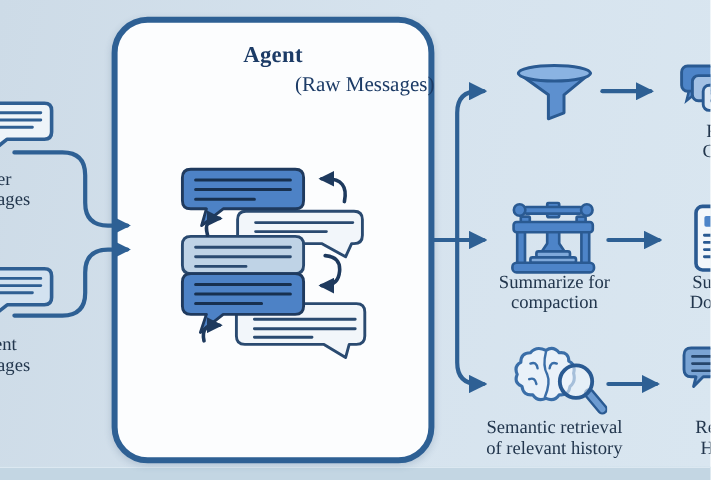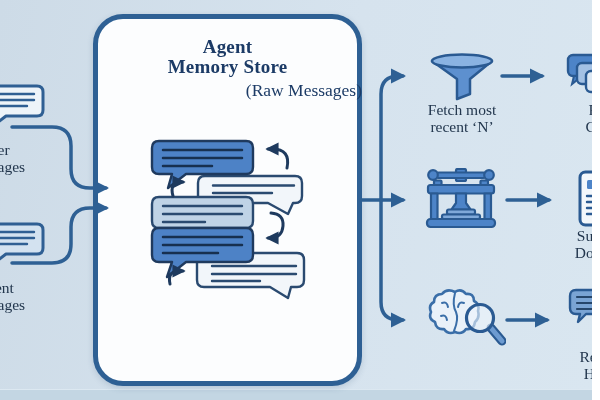--- a/index.html
+++ b/index.html
@@ -26,21 +26,20 @@
 </style>
 </head>
 <body>
 
 <div class="canvas">
 
   <div class="abs memory-box"></div>
 
   <div class="abs box-title">
     <span class="t">Agent</span>
-    <span class="t">Memory Store</span>
     <span class="s">(Raw Messages)</span>
   </div>
 
   <svg class="abs lyr2" style="left:138px;top:134px" width="190" height="175" viewBox="138 134 190 175">
     <defs>
       <marker id="ahB" markerWidth="4.4" markerHeight="4.4" viewBox="0 0 10 10" refX="8" refY="5" orient="auto-start-reverse">
         <path d="M0 0L10 5L0 10Z" fill="#1e3a5e"></path>
       </marker>
     </defs>
 
@@ -98,24 +97,20 @@
   </svg>
   <div class="abs lbl" style="left:-85px;top:279px;width:160px;">
     <span>Agent</span>
     <span>Messages</span>
   </div>
 
   <svg class="abs lyr4" style="left:429px;top:52px" width="66" height="50" viewBox="0 0 66 50">
     <path d="M3 9 H63 L41 27 V42 L28 47 V27 Z" fill="#5d90cf" stroke="#2a5a92" stroke-width="2.5" stroke-linejoin="round"></path>
     <ellipse cx="33" cy="9" rx="30" ry="6.5" fill="#8ab3e2" stroke="#2a5a92" stroke-width="2.5"></ellipse>
   </svg>
-  <div class="abs lbl" style="left:392px;top:101px;width:140px;">
-    <span>Fetch most</span>
-    <span>recent ‘N’</span>
-  </div>
   <svg class="abs lyr4" style="left:566px;top:53px" width="56" height="46" viewBox="0 0 56 46">
     <rect x="2" y="2" width="36" height="21" rx="5" fill="#4d84c8" stroke="#2a5a92" stroke-width="2.4"></rect>
     <path d="M8 23 L6 31 L16 23 Z" fill="#4d84c8" stroke="#2a5a92" stroke-width="2"></path>
     <rect x="11" y="10" width="36" height="21" rx="5" fill="#a3c1e4" stroke="#2a5a92" stroke-width="2.4"></rect>
     <rect x="20" y="18" width="36" height="21" rx="5" fill="#dce8f4" stroke="#2a5a92" stroke-width="2.4"></rect>
     <path d="M27 25 H48 M27 31 H44" stroke="#2a5a92" stroke-width="2" fill="none" stroke-linecap="round"></path>
   </svg>
   <div class="abs lbl" style="left:555px;top:101px;width:110px;">
     <span>Recent</span>
     <span>Context</span>
@@ -131,39 +126,47 @@
       <rect x="57.5" y="12.5" width="7.5" height="5" rx="1"></rect>
       <rect x="5" y="17" width="66" height="8.5" rx="2.5"></rect>
       <rect x="8" y="25.5" width="6.5" height="27"></rect>
       <rect x="61.5" y="25.5" width="6.5" height="27"></rect>
       <path d="M33 25.5 H43 V35 L47.5 41.5 H28.5 L33 35 Z"></path>
       <rect x="24" y="41.5" width="28" height="5" rx="1.8" fill="#7fa9da"></rect>
       <rect x="19" y="46.5" width="38" height="4.5" rx="1.8" fill="#7fa9da"></rect>
       <rect x="4" y="51" width="68" height="8" rx="3.5"></rect>
     </g>
   </svg>
+  <div class="abs lbl" style="left:387px;top:227px;width:150px;">
+    <span>Summarize for</span>
+    <span>compaction</span>
+  </div>
   <svg class="abs lyr4" style="left:578px;top:170px" width="48" height="57" viewBox="0 0 48 57">
     <rect x="2" y="2" width="44" height="53" rx="5.5" fill="#f3f7fb" stroke="#2a5a92" stroke-width="3"></rect>
     <rect x="9" y="10" width="11" height="9" rx="1.5" fill="#4d84c8"></rect>
     <path d="M24 12.5 H39 M24 17 H39" stroke="#2a5a92" stroke-width="2" fill="none" stroke-linecap="round"></path>
     <path d="M9 26 H39 M9 32 H39 M9 38 H39 M9 44 H30" stroke="#2a5a92" stroke-width="2.4" fill="none" stroke-linecap="round"></path>
   </svg>
   <div class="abs lbl" style="left:552px;top:227px;width:110px;">
     <span>Summary</span>
     <span>Document</span>
   </div>
 
   <svg class="abs lyr4" style="left:428px;top:285px" width="78" height="62" viewBox="0 0 78 62">
     <path d="M27 7 Q19 3 14 9 Q6 9 6 17 Q0 20 3 27 Q0 34 7 37 Q8 45 16 44 Q20 50 27 47 Q34 50 38 44 Q46 45 47 37 Q52 33 50 26 Q52 19 46 16 Q46 8 38 9 Q33 3 27 7 Z" fill="#e9f1f9" stroke="#3a6ea8" stroke-width="2.6" stroke-linejoin="round"></path>
     <path d="M27 8 Q24 20 28 27 Q31 34 26 46" fill="none" stroke="#3a6ea8" stroke-width="2" stroke-linecap="round"></path>
     <path d="M14 18 Q19 16 20 22 M36 18 Q31 16 30 22 M13 31 Q18 29 19 35" fill="none" stroke="#3a6ea8" stroke-width="2" stroke-linecap="round"></path>
     <line x1="63" y1="43" x2="74" y2="56" stroke="#2a5a92" stroke-width="9" stroke-linecap="round"></line>
     <line x1="63" y1="43" x2="74" y2="56" stroke="#6d9bd1" stroke-width="5" stroke-linecap="round"></line>
     <circle cx="52" cy="33" r="13.5" fill="rgba(238,245,251,0.6)" stroke="#2a5a92" stroke-width="3.2"></circle>
   </svg>
+  <div class="abs lbl" style="left:380px;top:348px;width:164px;">
+    <span>Semantic retrieval</span>
+    <span>of relevant history</span>
+  </div>
   <svg class="abs lyr4" style="left:566px;top:288px" width="58" height="50" viewBox="0 0 58 50">
     <defs>
       <marker id="ahC" markerWidth="4.4" markerHeight="4.4" viewBox="0 0 10 10" refX="8" refY="5" orient="auto-start-reverse">
         <path d="M0 0L10 5L0 10Z" fill="#2a5a92"></path>
       </marker>
     </defs>
     <path d="M10 2 H42 Q48 2 48 8 V20 Q48 26 42 26 H20 L12 34 L14 26 H10 Q4 26 4 20 V8 Q4 2 10 2 Z" fill="#7aa4d4" stroke="#2a5a92" stroke-width="2.4" stroke-linejoin="round"></path>
     <path d="M11 9 H40 M11 15 H40 M11 21 H30" stroke="#26466b" stroke-width="2.2" fill="none" stroke-linecap="round"></path>
     <path d="M30 28 Q34 40 44 40 H45" fill="none" stroke="#2a5a92" stroke-width="3" stroke-linecap="round" marker-end="url(#ahC)"></path>
   </svg>

